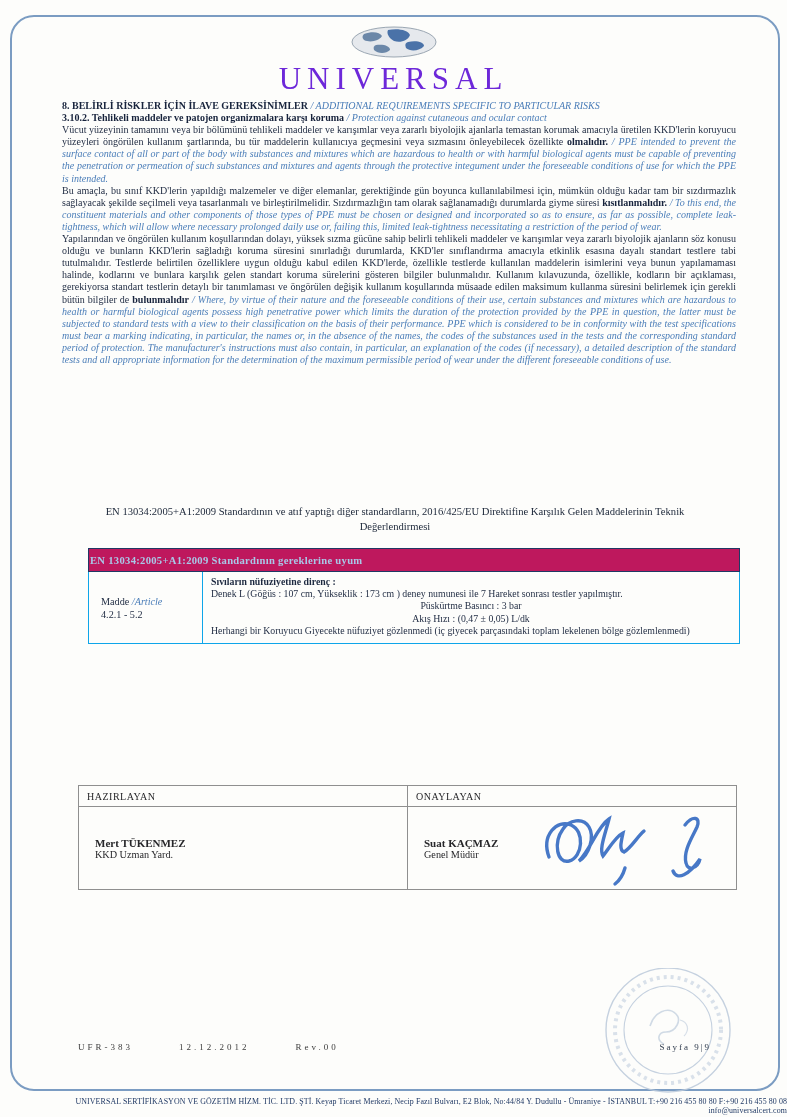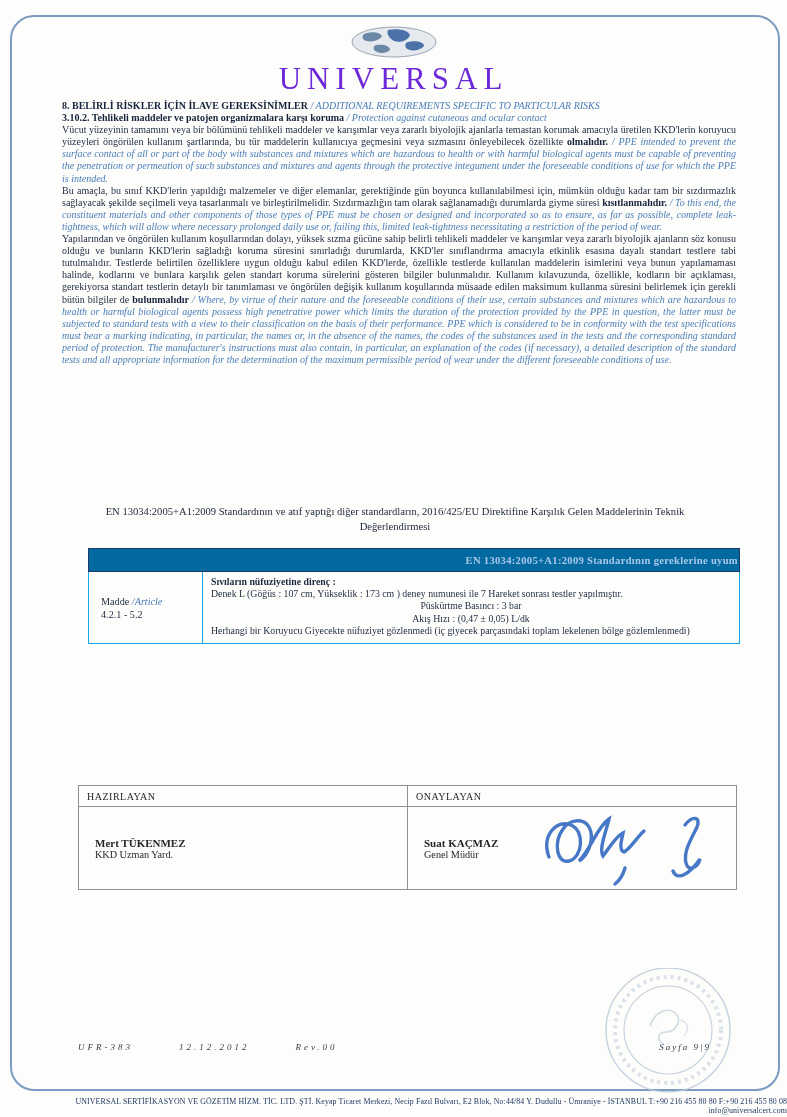--- a/index.html
+++ b/index.html
@@ -13,42 +13,42 @@
   
   .doc-body{position:absolute;left:62px;top:100px;width:674px;font-size:10px;line-height:12.1px;text-align:justify;}
   .h-line{margin:0;}
   .tr-b{font-weight:bold;color:#17233c;}
   .en{color:#4a7db8;font-style:italic;}
   .para{margin:0;}
   .eval-title{position:absolute;top:504px;left:95px;width:600px;text-align:center;
         font-size:10.6px;line-height:15px;color:#1b2638;}
   
   .std-table{position:absolute;top:548px;left:88px;width:652px;border-collapse:collapse;font-size:9.8px;}
-  .std-table th{background:#0369a1;color:#a9c8e8;font-weight:bold;font-size:10.6px;
-        height:20px;text-align:right;letter-spacing:.3px;border:1px solid #1f3864;}
+  .std-table th{background:#be185d;color:#a9c8e8;font-weight:bold;font-size:10.6px;
+        height:20px;text-align:left;letter-spacing:.3px;border:1px solid #1f3864;}
   .std-table td{border:1px solid #0ea5e9;vertical-align:middle;}
   .cell-article{width:100px;padding-left:12px;font-size:10.2px;line-height:13px;}
   .cell-result{padding:4px 8px 6px 8px;line-height:12.2px;}
   .rl{margin:0;}
   .rl.center{text-align:center;}
   .rl.bold{font-weight:bold;}
   
   .sig-table{position:absolute;top:785px;left:78px;width:659px;border-collapse:collapse;
         font-size:10.2px;color:#27272a;}
   .sig-table td{border:1px solid #8f8f8f;}
   .sig-head{height:18px;padding-left:8px;letter-spacing:.5px;font-size:10px;}
   .sig-body{height:80px;padding-left:16px;vertical-align:middle;position:relative;}
   .sig-name{font-weight:bold;font-size:11px;margin:0;}
   .sig-title{margin:0;font-size:10.2px;}
   .sig-scribble{position:absolute;left:125px;top:4px;}
   
   .stamp{position:absolute;left:598px;top:968px;opacity:.85;}
   
   .doc-footer{position:absolute;left:78px;top:1042px;width:659px;display:flex;align-items:center;
-        font-size:9px;color:#3c3c3c;letter-spacing:3px;z-index:3;font-style:italic;}
+        font-size:9px;color:#3c3c3c;letter-spacing:3px;z-index:3;}
   .doc-footer .gap{margin-right:46px;}
   .page-label{margin-left:auto;margin-right:26px;letter-spacing:2px;color:#2f3b4d;}
   .company-footer{position:absolute;left:0;right:0;top:1097px;text-align:right;
         font-size:7.9px;color:#1f3864;letter-spacing:.1px;}
 </style>
 </head>
 <body>
 
 <div class="page">
   <div class="border-frame"></div>

